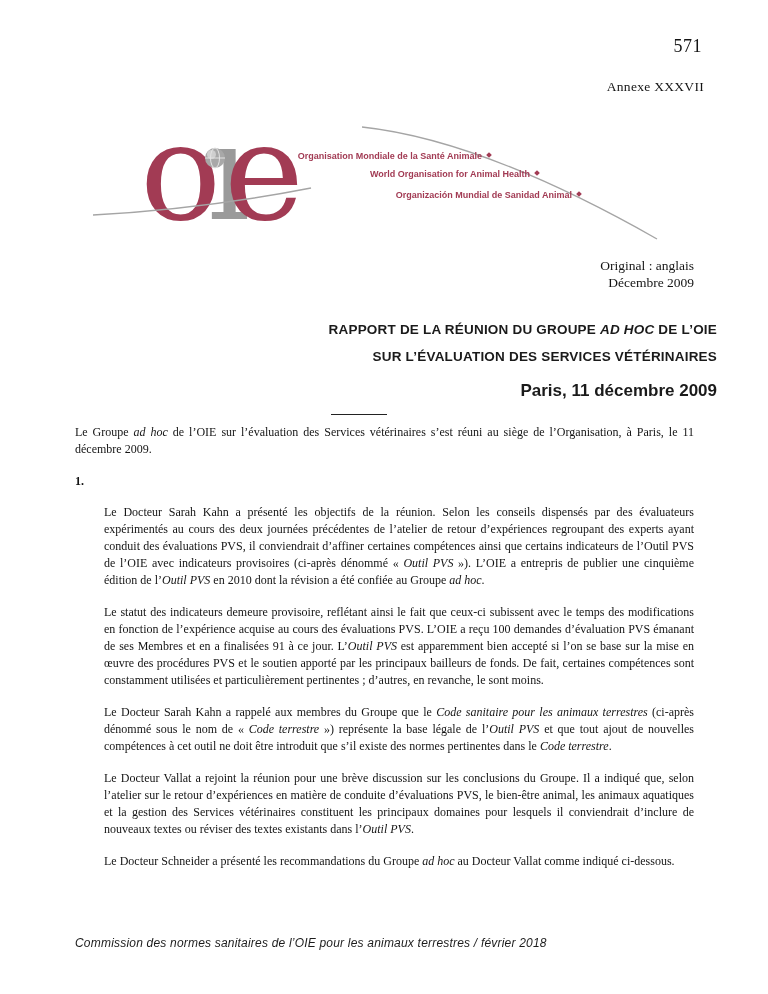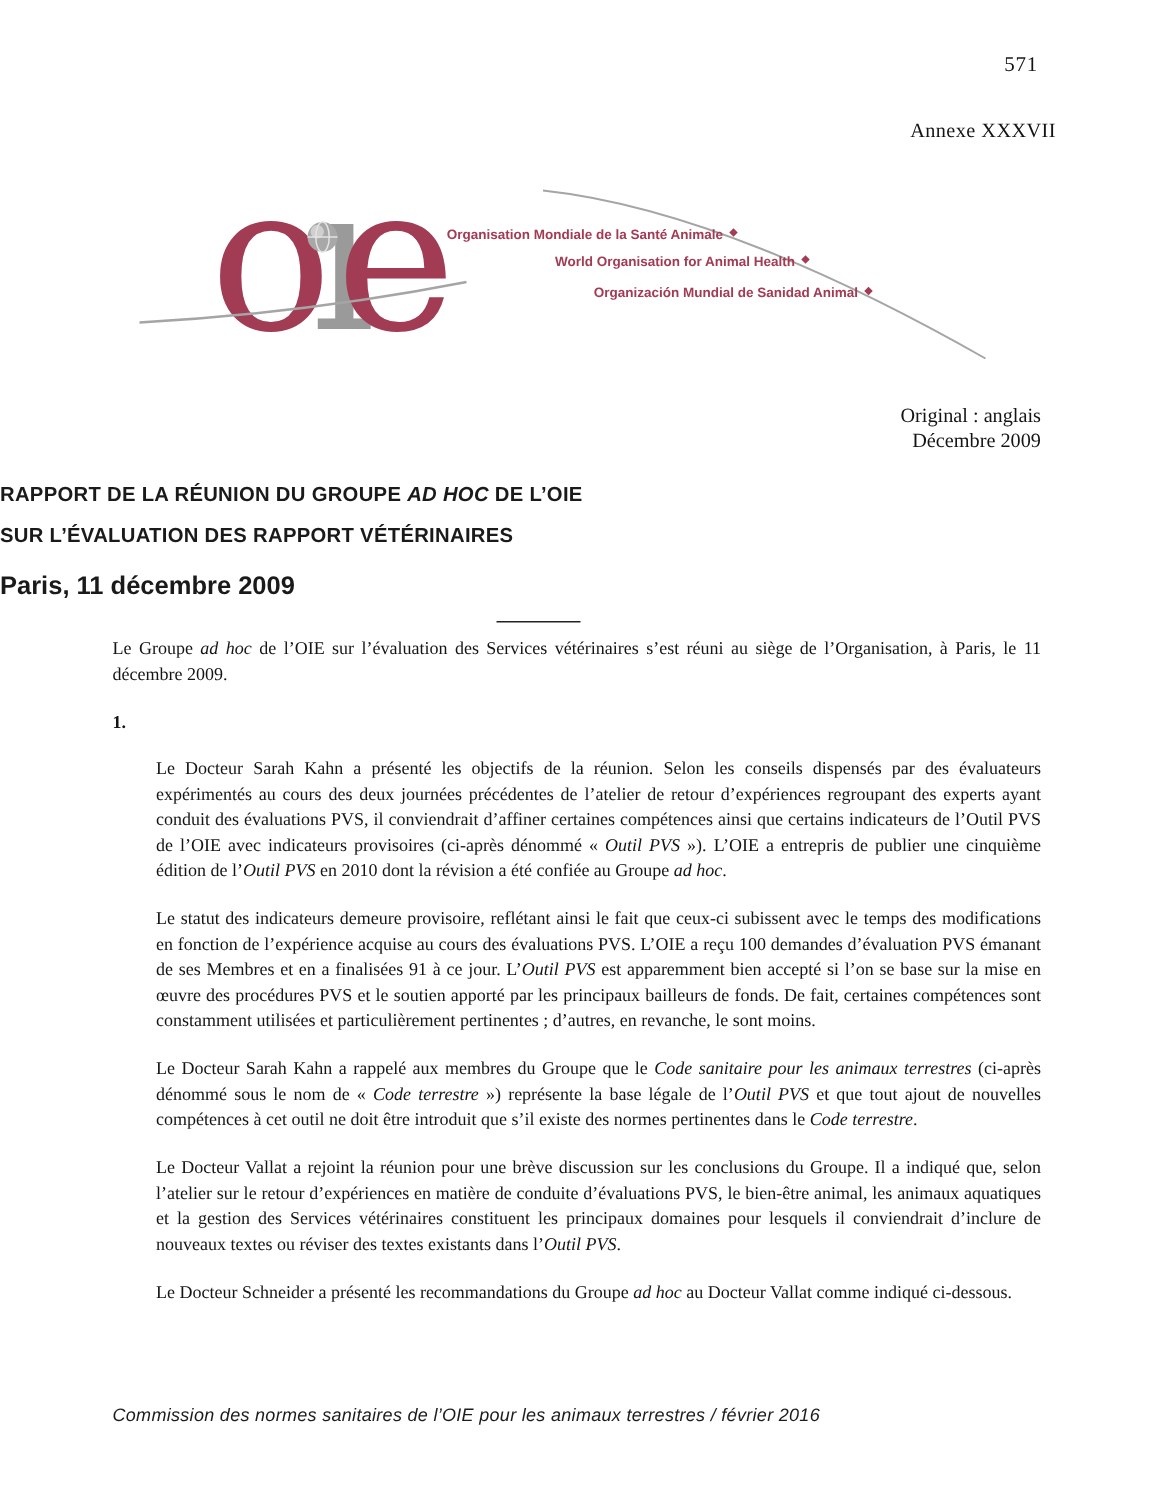--- a/index.html
+++ b/index.html
@@ -4,28 +4,28 @@
 <style>
   html,body{margin:0;padding:0;}
   body{
     width:768px;height:994px;background:#ffffff;position:relative;
     font-family:"Liberation Serif", serif;color:#141414;overflow:hidden;
   }
   .abs{position:absolute;}
   .it{font-style:italic;}
   .un{text-decoration:underline;}
 
-  #page-number{top:36px;right:76px;font-size:14px;letter-spacing:.5px;margin-left:35px;}
+  #page-number{top:36px;right:66px;font-size:18px;letter-spacing:.5px;margin-left:35px;}
   #annex{top:79px;right:64px;font-size:13.5px;letter-spacing:.3px;}
 
   #logo{left:85px;top:116px;width:610px;height:134px;}
 
-  #meta{top:268px;right:74px;text-align:right;font-size:13.5px;line-height:17px;}
+  #meta{top:257px;right:74px;text-align:right;font-size:13.5px;line-height:17px;}
 
-  #title-block{top:322px;left:0;width:717px;text-align:left;
+  #title-block{top:322px;left:0;width:717px;text-align:right;
     font-family:"Liberation Sans", sans-serif;font-weight:bold;font-size:13.5px;color:#1a1a1a;}
   #title-line1{margin:0 0 12px 0;letter-spacing:.2px;}
   #title-line2{margin:0;letter-spacing:.2px;}
   #subtitle{margin:17px 0 0 0;font-size:17px;}
   #separator{width:56px;border:0;border-top:1.3px solid #222;margin:13px auto 0 auto;}
 
   #content{top:424px;left:75px;width:619px;font-size:12px;line-height:17px;}
   .para{margin:0 0 15px 0;text-align:justify;}
   .para.indent{margin-left:29px;}
   .heading{display:flex;font-weight:bold;margin:3px 0 14px 0;}
@@ -68,30 +68,30 @@
   </g>
 </svg>
 
 <div class="abs" id="meta">
   <div>Original : anglais</div>
   <div>Décembre 2009</div>
 </div>
 
 <div class="abs" id="title-block">
   <div id="title-line1"><span>RAPPORT DE LA RÉUNION DU GROUPE </span><span class="it">AD HOC</span><span> DE L’OIE</span></div>
-  <div id="title-line2">SUR L’ÉVALUATION DES RAPPORT VÉTÉRINAIRES</div>
+  <div id="title-line2">SUR L’ÉVALUATION DES SERVICES VÉTÉRINAIRES</div>
   <div id="subtitle">Paris, 11 décembre 2009</div>
   <hr id="separator">
 </div>
 
 <div class="abs" id="content">
   <p class="para"><span>Le Groupe </span><span class="it">ad hoc</span><span> de l’OIE sur l’évaluation des Services vétérinaires s’est réuni au siège de l’Organisation, à Paris, le 11 décembre 2009.</span></p>
   <div class="heading">
     <span class="num">1.</span>
   </div>
   <p class="para indent"><span>Le Docteur Sarah Kahn a présenté les objectifs de la réunion. Selon les conseils dispensés par des évaluateurs expérimentés au cours des deux journées précédentes de l’atelier de retour d’expériences regroupant des experts ayant conduit des évaluations PVS, il conviendrait d’affiner certaines compétences ainsi que certains indicateurs de l’Outil PVS de l’OIE avec indicateurs provisoires (ci-après dénommé « </span><span class="it">Outil PVS</span><span> »). L’OIE a entrepris de publier une cinquième édition de l’</span><span class="it">Outil PVS</span><span> en 2010 dont la révision a été confiée au Groupe </span><span class="it">ad hoc</span><span>.</span></p>
   <p class="para indent"><span>Le statut des indicateurs demeure provisoire, reflétant ainsi le fait que ceux-ci subissent avec le temps des modifications en fonction de l’expérience acquise au cours des évaluations PVS. L’OIE a reçu 100 demandes d’évaluation PVS émanant de ses Membres et en a finalisées 91 à ce jour. L’</span><span class="it">Outil PVS</span><span> est apparemment bien accepté si l’on se base sur la mise en œuvre des procédures PVS et le soutien apporté par les principaux bailleurs de fonds. De fait, certaines compétences sont constamment utilisées et particulièrement pertinentes ; d’autres, en revanche, le sont moins.</span></p>
   <p class="para indent"><span>Le Docteur Sarah Kahn a rappelé aux membres du Groupe que le </span><span class="it">Code sanitaire pour les animaux terrestres</span><span> (ci-après dénommé sous le nom de « </span><span class="it">Code terrestre</span><span> ») représente la base légale de l’</span><span class="it">Outil PVS</span><span> et que tout ajout de nouvelles compétences à cet outil ne doit être introduit que s’il existe des normes pertinentes dans le </span><span class="it">Code terrestre</span><span>.</span></p>
   <p class="para indent"><span>Le Docteur Vallat a rejoint la réunion pour une brève discussion sur les conclusions du Groupe. Il a indiqué que, selon l’atelier sur le retour d’expériences en matière de conduite d’évaluations PVS, le bien-être animal, les animaux aquatiques et la gestion des Services vétérinaires constituent les principaux domaines pour lesquels il conviendrait d’inclure de nouveaux textes ou réviser des textes existants dans l’</span><span class="it">Outil PVS</span><span>.</span></p>
   <p class="para indent"><span>Le Docteur Schneider a présenté les recommandations du Groupe </span><span class="it">ad hoc</span><span> au Docteur Vallat comme indiqué ci-dessous.</span></p>
 </div>
 
-<div class="abs" id="footer">Commission des normes sanitaires de l’OIE pour les animaux terrestres / février 2016</div>
+<div class="abs" id="footer">Commission des normes sanitaires de l’OIE pour les animaux terrestres / février 2018</div>
 
 </body></html>

